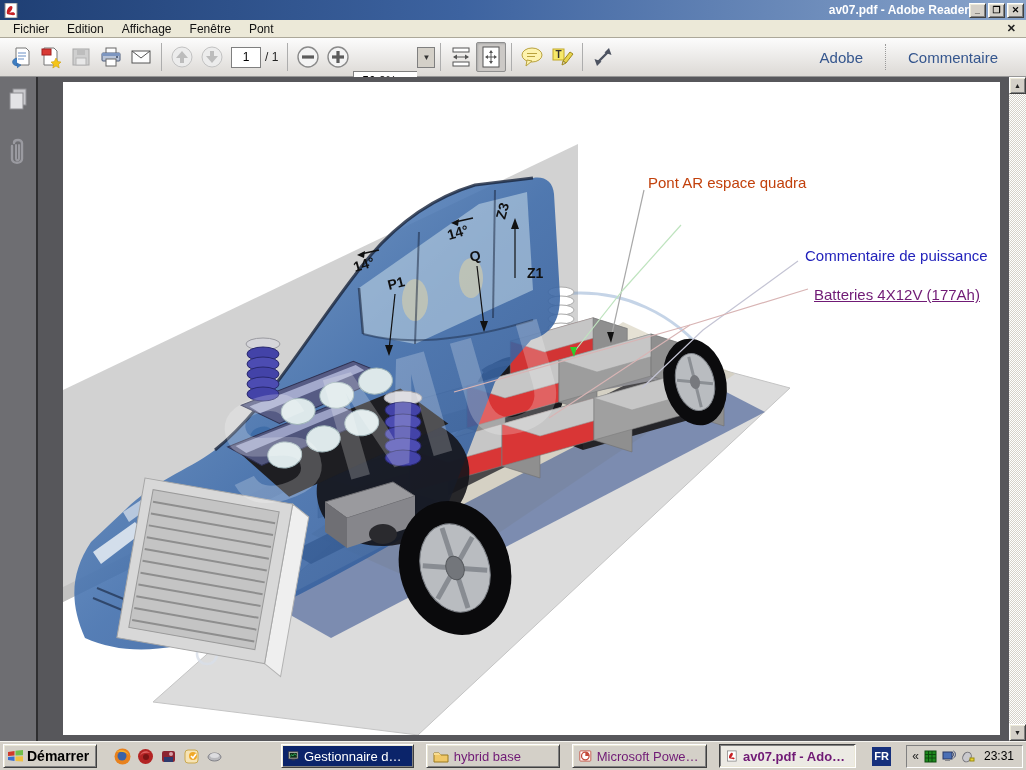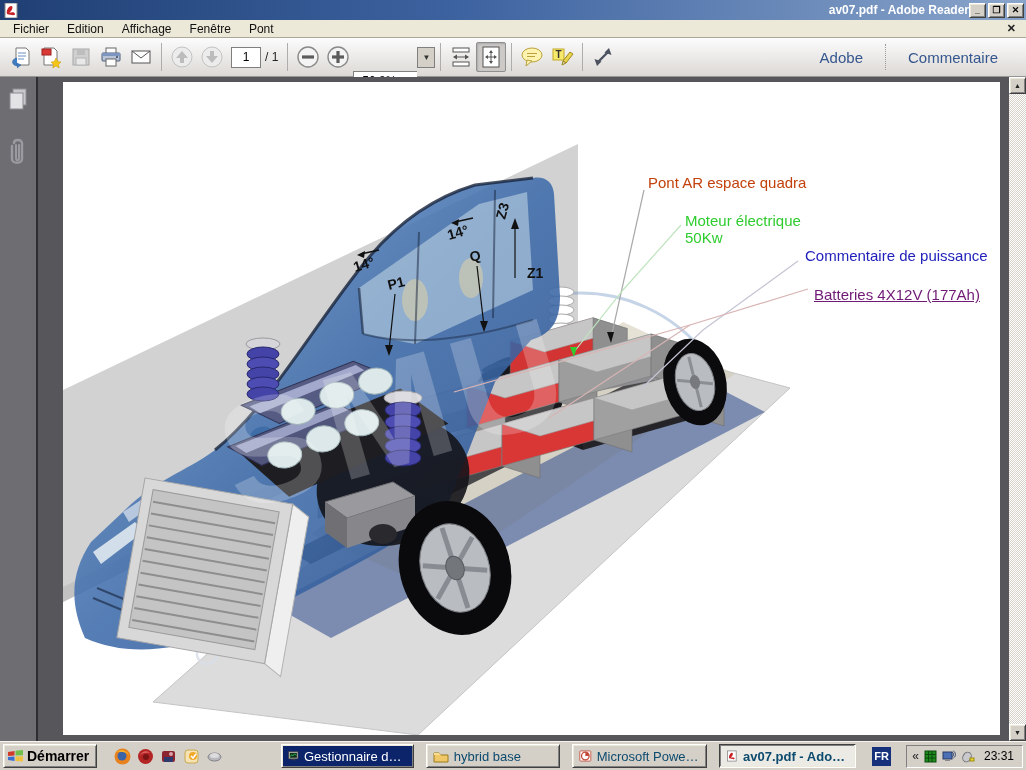--- a/index.html
+++ b/index.html
@@ -57,21 +57,21 @@
     font-size:7px;color:#222;display:flex;align-items:center;justify-content:center;}
   
   .taskbar{height:29px;background:#d4d0c8;border-top:1px solid #f5f4f0;
     display:flex;align-items:center;padding:0 3px;gap:12px;}
   .startbtn{height:24px;display:flex;align-items:center;gap:4px;padding:0 7px 0 4px;
     background:#d4d0c8;border:1px solid;border-color:#fff #404040 #404040 #fff;
     box-shadow:inset 1px 1px 0 #ece9d8,inset -1px -1px 0 #808080;
     font-weight:bold;font-size:14px;color:#000;}
   .ql{display:flex;align-items:center;gap:5px;padding:0 4px;}
   .qlicon{width:18px;height:18px;display:flex;align-items:center;justify-content:center;}
-  .task{height:24px;display:flex;align-items:center;gap:5px;padding:0 6px;font-size:13px;color:#0c4a6e;
+  .task{height:24px;display:flex;align-items:center;gap:5px;padding:0 6px;font-size:13px;color:#701a75;
     background:#d4d0c8;border:1px solid;border-color:#fff #404040 #404040 #fff;
     box-shadow:inset 1px 1px 0 #ece9d8,inset -1px -1px 0 #808080;
     white-space:nowrap;overflow:hidden;}
   .task.attention{background:#0b246a;color:#fff;}
   .task.active{border-color:#404040 #fff #fff #404040;
     box-shadow:inset -1px -1px 0 #ece9d8,inset 1px 1px 0 #808080;
     background:#eceae4;font-weight:bold;}
   .tlabel{overflow:hidden;text-overflow:ellipsis;}
   .lang{width:22px;height:19px;background:#16307c;color:#fff;font-size:11px;font-weight:bold;
     display:flex;align-items:center;justify-content:center;margin-left:4px;}
@@ -442,24 +442,20 @@
             <polygon points="544,250 551,250 548,261" fill="#111"></polygon>
             <path d="M618,143 L560,208 L511,270" stroke="#bfe4bf" stroke-width="1.2"></path>
             <polygon points="507,265 514,265 511,275" fill="#2ecc2e"></polygon>
             <path d="M735,179 L640,248 L579,306" stroke="#c4c4d4" stroke-width="1.2"></path>
             <path d="M745,207 L627,243 L486,336" stroke="#d8b4b4" stroke-width="1.2"></path>
             <path d="M627,243 L391,310" stroke="#d8b4b4" stroke-width="1.2"></path>
           </g>
         </svg>
 
         <div class="lbl pont">Pont AR espace quadra</div>
-        <div class="lbl moteur">
-          <div>Moteur électrique</div>
-          <div>50Kw</div>
-        </div>
         <div class="lbl elec">Commentaire de puissance</div>
         <div class="lbl batt">Batteries 4X12V (177Ah)</div>
       </div>
     </div>
 
     <div class="vscroll">
       <div class="sbtn">▲</div>
       <div class="checker"></div>
       <div class="sbtn">▼</div>
     </div>

